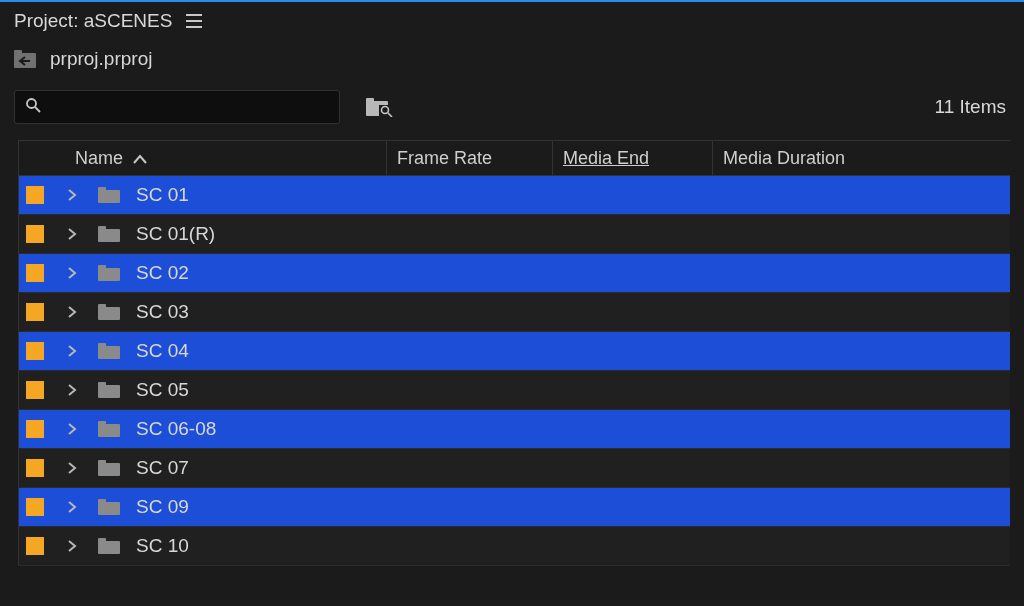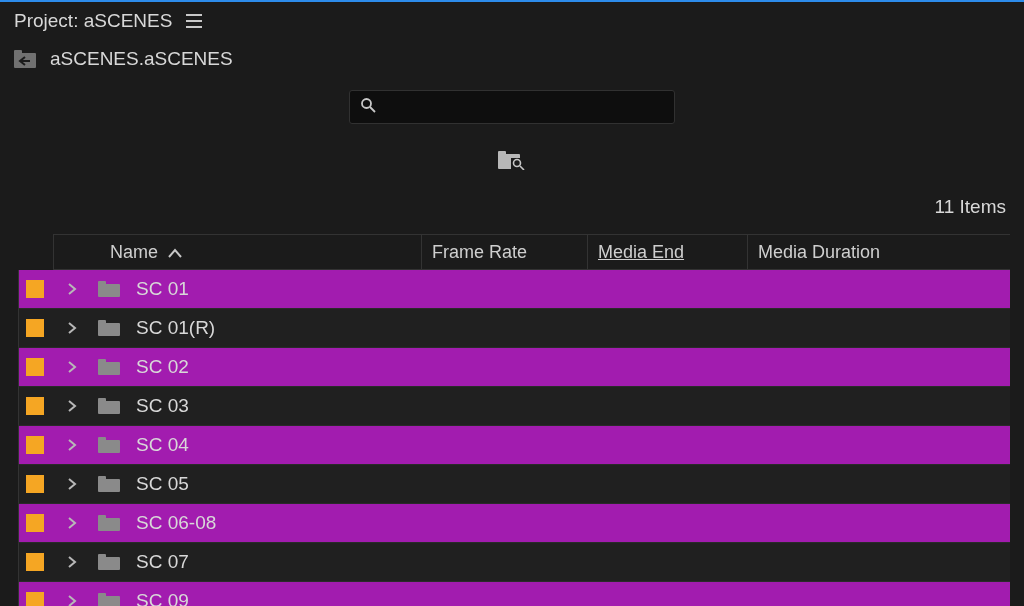--- a/index.html
+++ b/index.html
@@ -51,21 +51,20 @@
     .proj-icon svg { width: 22px; height: 18px; }
     .proj-filename {
       color: #d8d8d8;
       font-size: 19px;
     }
     .search-row {
       display: flex;
       align-items: center;
       padding: 10px 14px 16px 14px;
       gap: 26px;
-      flex-direction: column;
     }
     .search-box {
       width: 326px;
       height: 34px;
       background: #0e0e0e;
       border: 1px solid #313131;
       border-radius: 3px;
       display: flex;
       align-items: center;
       padding: 0 10px;
@@ -95,21 +94,20 @@
     .table {
       margin: 0 14px 0 18px;
     }
     .table-header {
       display: flex;
       align-items: center;
       height: 36px;
       border-top: 1px solid #333;
       border-bottom: 1px solid #333;
       border-left: 1px solid #333;
-      margin-left: 35px;
     }
     .th {
       color: #cfcfcf;
       font-size: 18px;
       display: flex;
       align-items: center;
       height: 100%;
       padding: 0 10px;
       border-right: 1px solid #333;
     }
@@ -120,21 +118,21 @@
     .th-mediaend { width: 160px; text-decoration: underline; }
     .th-mediaduration { width: 150px; border-right: none; flex: 1; justify-content: flex-start; }
     .sort-arrow svg { width: 14px; height: 10px; }
     .rows {}
     .row {
       display: flex;
       align-items: center;
       height: 39px;
       border-bottom: 1px solid #2a2a2a;
       border-left: 1px solid #333;
-      background: #a21caf;
+      background: #1d4ed8;
     }
     .row:nth-child(even) { background: #202020; }
     .color-chip {
       width: 18px;
       height: 18px;
       background: #f5a623;
       margin-left: 7px;
       margin-right: 18px;
     }
     .expand {
@@ -173,21 +171,21 @@
 
 <div class="project-file-row">
   <span class="proj-icon">
     <svg viewBox="0 0 22 18">
       <rect x="0" y="3" width="22" height="15" rx="1" fill="#717171"></rect>
       <rect x="0" y="0" width="8" height="5" rx="1" fill="#717171"></rect>
       <path d="M11 7 L6 11 L11 15" stroke="#1b1b1b" stroke-width="2" fill="none"></path>
       <path d="M6 11 L16 11" stroke="#1b1b1b" stroke-width="2" fill="none"></path>
     </svg>
   </span>
-  <span class="proj-filename">aSCENES.aSCENES</span>
+  <span class="proj-filename">prproj.prproj</span>
 </div>
 
 <div class="search-row">
   <div class="search-box">
     <span>
       <svg viewBox="0 0 16 16">
         <circle cx="6.5" cy="6.5" r="4.5" stroke="#c8c8c8" stroke-width="1.8" fill="none"></circle>
         <line x1="10" y1="10" x2="15" y2="15" stroke="#c8c8c8" stroke-width="1.8"></line>
       </svg>
     </span>

